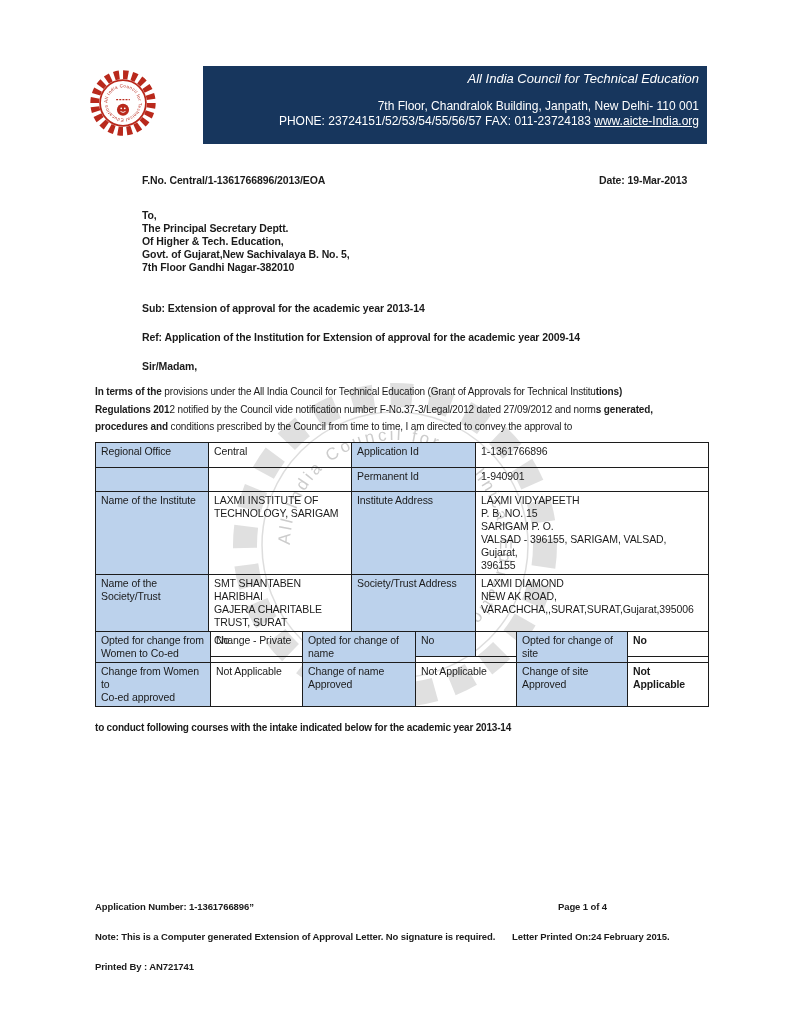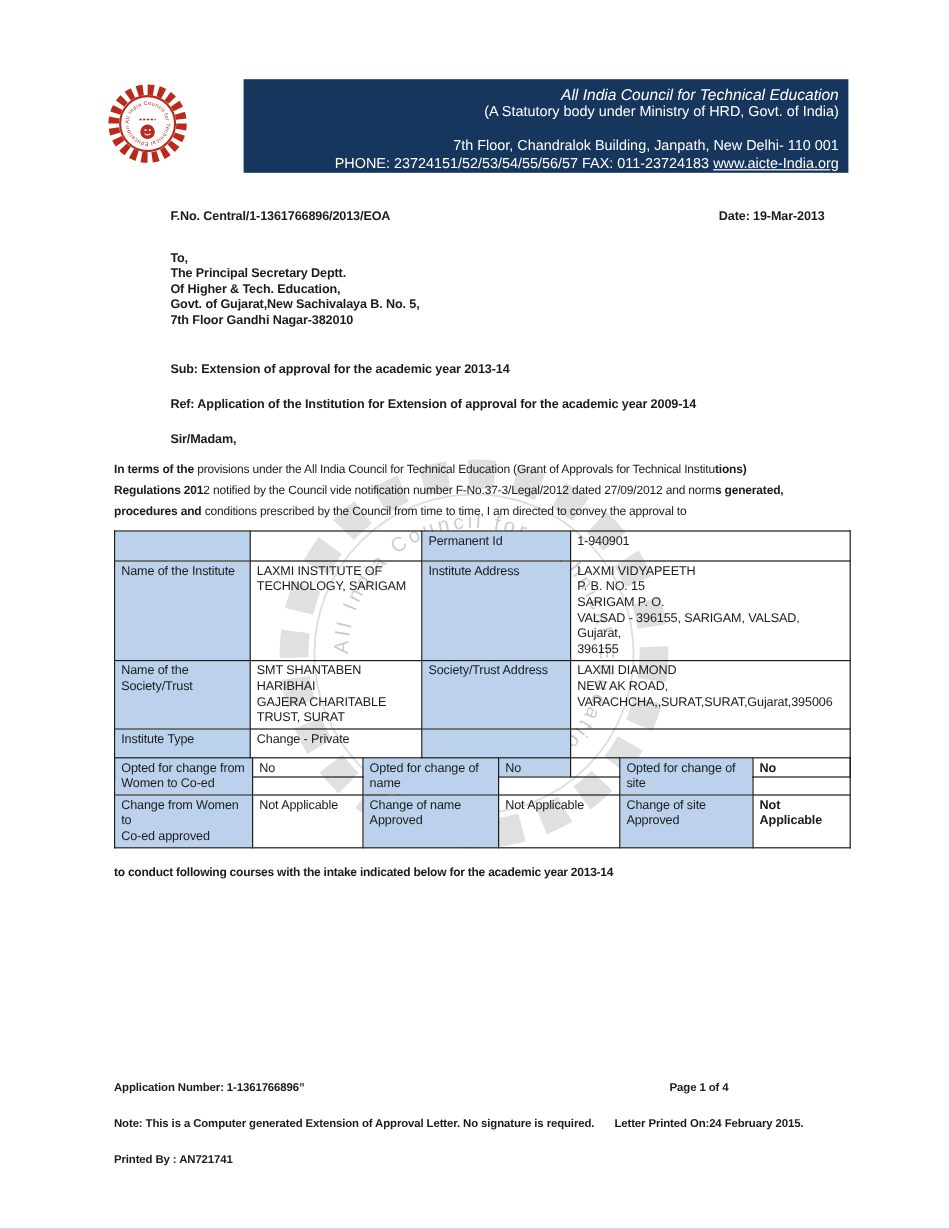--- a/index.html
+++ b/index.html
@@ -91,21 +91,20 @@
       <path d="M -7,-3.5 L 7,-3.5" stroke="#b9291c" stroke-width="1.2" stroke-dasharray="2 1.2"></path>
       <circle cy="7" r="6.2" fill="#b9291c"></circle>
       <circle cx="-1.8" cy="5.5" r="0.9" fill="#ffffff"></circle>
       <circle cx="1.8" cy="5.5" r="0.9" fill="#ffffff"></circle>
       <path d="M -2.6,8.6 Q 0,10.8 2.6,8.6" stroke="#ffffff" stroke-width="0.9" fill="none"></path>
     </svg>
   </div>
 
   <div class="abs banner">
     <div class="title">All India Council for Technical Education</div>
-    <div>(A Statutory body under Ministry of HRD, Govt. of India)</div>
     <div class="gap"></div>
     <div>7th Floor, Chandralok Building, Janpath, New Delhi- 110 001</div>
     <div>
       <span>PHONE: 23724151/52/53/54/55/56/57  FAX: 011-23724183</span>
       <span> </span>
       <span class="site">www.aicte-India.org</span>
     </div>
   </div>
 
   <div class="abs ln fno">F.No. Central/1-1361766896/2013/EOA</div>
@@ -126,20 +125,26 @@
   </div>
 
   <table class="abs t1">
     <colgroup>
         <col style="width:113px">
         <col style="width:143px">
         <col style="width:124px">
         <col style="width:233px">
       </colgroup>
     <tbody>
+        <tr>
+      <td class="lbl pre">Regional Office</td>
+      <td class="pre">Central</td>
+      <td class="lbl pre">Application Id</td>
+      <td class="pre">1-1361766896</td>
+    </tr>
     <tr>
       <td class="lbl pre"></td>
       <td class="pre"></td>
       <td class="lbl pre">Permanent Id</td>
       <td class="pre">1-940901</td>
     </tr>
     <tr>
       <td class="lbl pre">Name of the Institute</td>
       <td class="pre">LAXMI INSTITUTE OF
 TECHNOLOGY, SARIGAM</td>

